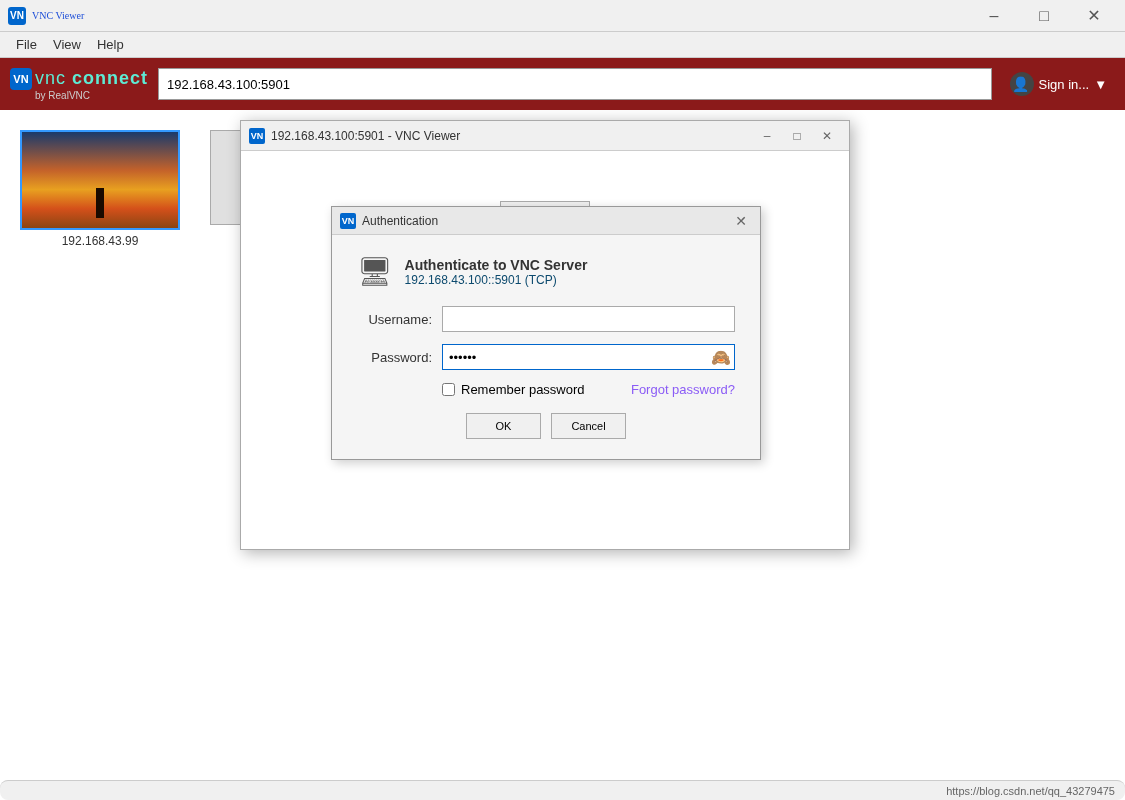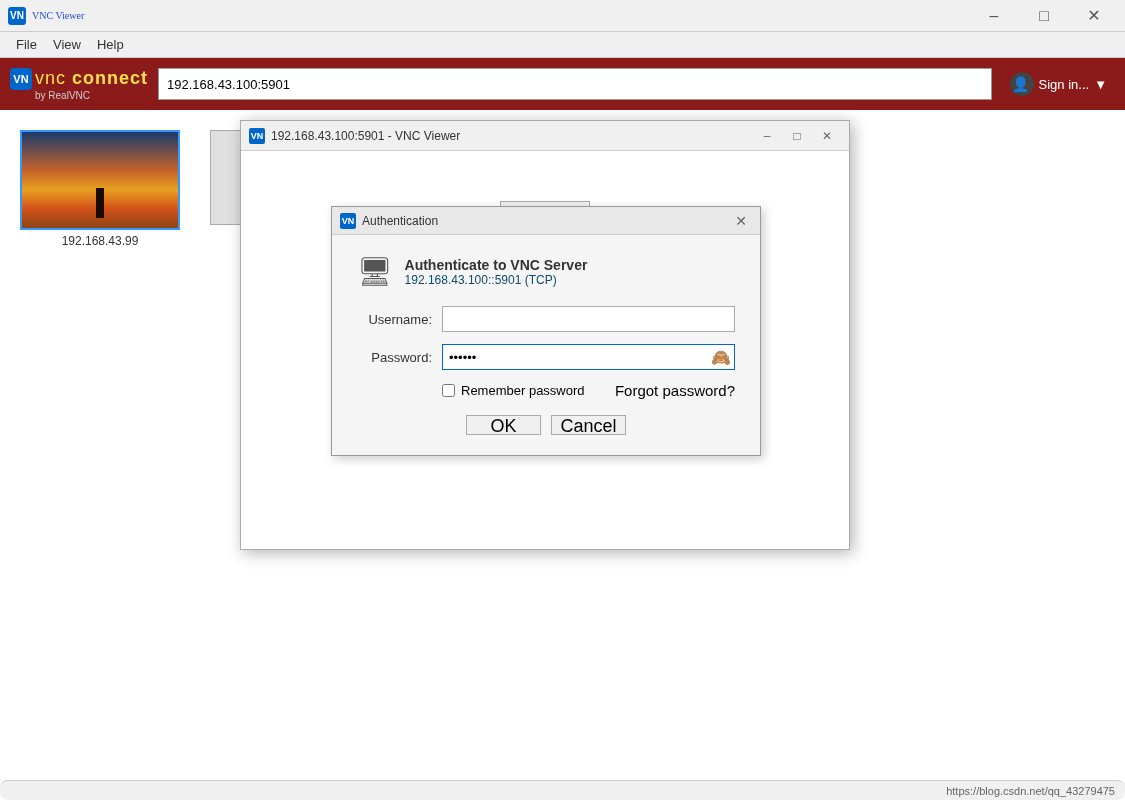--- a/index.html
+++ b/index.html
@@ -95,21 +95,21 @@
       width: 22px;
       height: 22px;
       background: #0066cc;
       border-radius: 4px;
       display: flex; align-items: center; justify-content: center;
       color: white;
       font-weight: bold;
       font-size: 11px;
     }
     .vnc-connect-text {
-      color: #fde047;
+      color: #5eead4;
       font-size: 18px;
       font-weight: 300;
       letter-spacing: 1px;
     }
     .vnc-connect-text span { font-weight: 700; }
     .vnc-by-text {
       color: #ccc;
       font-size: 10px;
       margin-left: 25px;
       text-align: right;
@@ -397,37 +397,37 @@
       justify-content: space-between;
       margin: 8px 0 16px 0;
       padding-left: 85px;
     }
     .remember-left {
       display: flex;
       align-items: center;
       gap: 6px;
     }
     .forgot-link {
-      color: #000000;
-      cursor: pointer;
-      font-size: 15px;
+      color: #8b5cf6;
+      cursor: pointer;
+      font-size: 13px;
       text-decoration: none;
     }
     .auth-buttons {
       display: flex;
       justify-content: center;
       gap: 10px;
     }
     .auth-btn {
       width: 75px;
-      height: 20px;
+      height: 26px;
       border: 1px solid #aaa;
       background: #f0f0f0;
       cursor: pointer;
-      font-size: 18px;
+      font-size: 11px;
     }
 
     
     .status-bar {
       position: absolute;
       bottom: 0;
       left: 0;
       right: 0;
       height: 20px;
       background: #f0f0f0;

